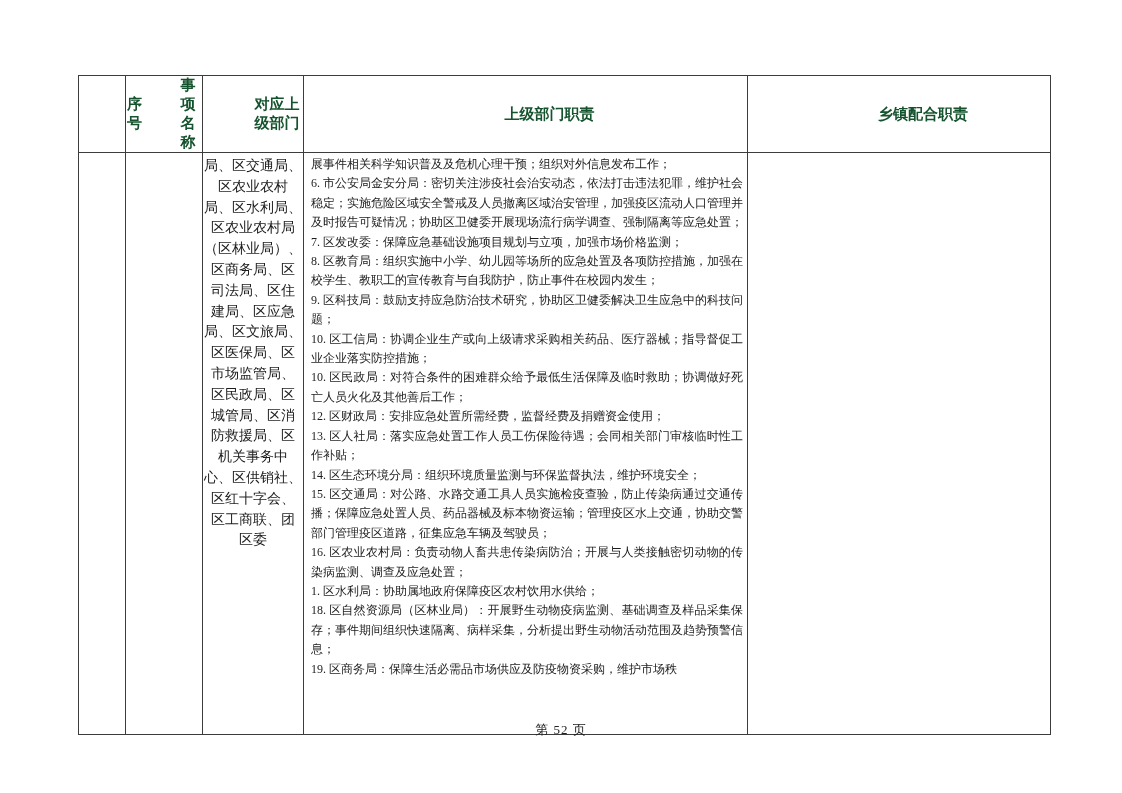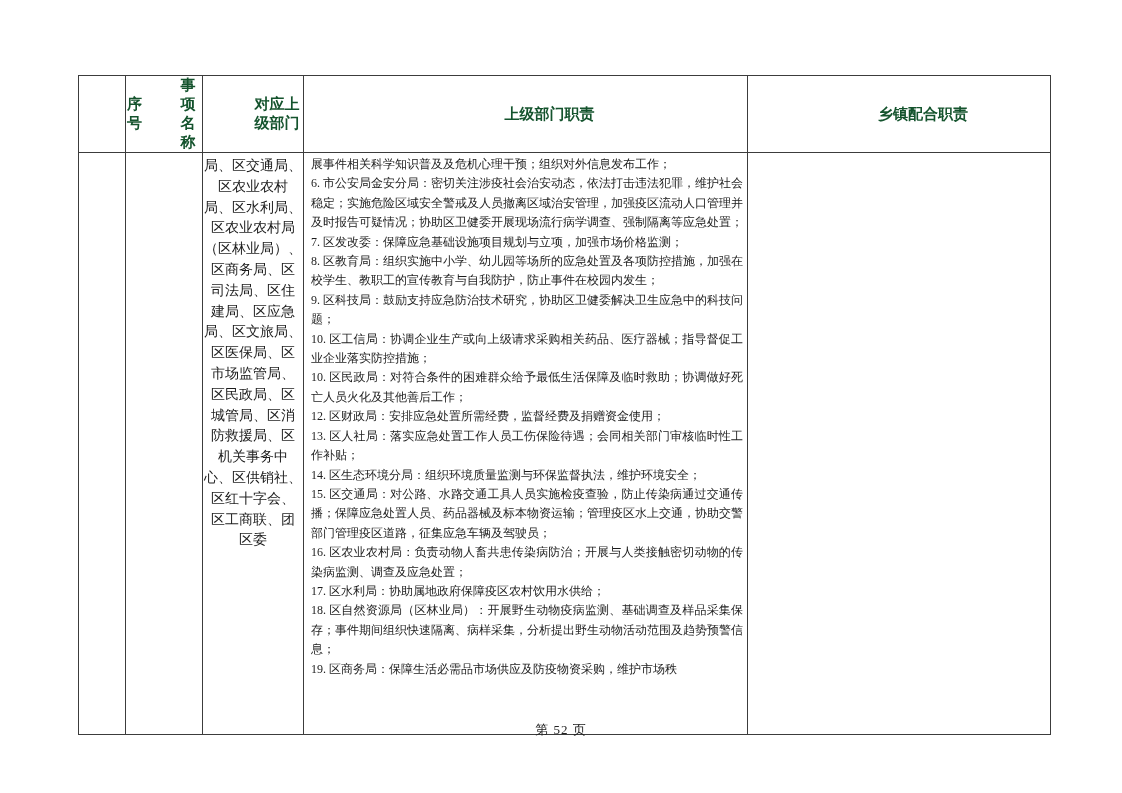--- a/index.html
+++ b/index.html
@@ -125,21 +125,21 @@
               <p class="duty-item">7. 区发改委：保障应急基础设施项目规划与立项，加强市场价格监测；</p>
               <p class="duty-item">8. 区教育局：组织实施中小学、幼儿园等场所的应急处置及各项防控措施，加强在校学生、教职工的宣传教育与自我防护，防止事件在校园内发生；</p>
               <p class="duty-item">9. 区科技局：鼓励支持应急防治技术研究，协助区卫健委解决卫生应急中的科技问题；</p>
               <p class="duty-item">10. 区工信局：协调企业生产或向上级请求采购相关药品、医疗器械；指导督促工业企业落实防控措施；</p>
               <p class="duty-item">10. 区民政局：对符合条件的困难群众给予最低生活保障及临时救助；协调做好死亡人员火化及其他善后工作；</p>
               <p class="duty-item">12. 区财政局：安排应急处置所需经费，监督经费及捐赠资金使用；</p>
               <p class="duty-item">13. 区人社局：落实应急处置工作人员工伤保险待遇；会同相关部门审核临时性工作补贴；</p>
               <p class="duty-item">14. 区生态环境分局：组织环境质量监测与环保监督执法，维护环境安全；</p>
               <p class="duty-item">15. 区交通局：对公路、水路交通工具人员实施检疫查验，防止传染病通过交通传播；保障应急处置人员、药品器械及标本物资运输；管理疫区水上交通，协助交警部门管理疫区道路，征集应急车辆及驾驶员；</p>
               <p class="duty-item">16. 区农业农村局：负责动物人畜共患传染病防治；开展与人类接触密切动物的传染病监测、调查及应急处置；</p>
-              <p class="duty-item">17. 区水利局：协助属地政府保障疫区农村饮用水供给；</p>
+              <p class="duty-item">1. 区水利局：协助属地政府保障疫区农村饮用水供给；</p>
               <p class="duty-item">18. 区自然资源局（区林业局）：开展野生动物疫病监测、基础调查及样品采集保存；事件期间组织快速隔离、病样采集，分析提出野生动物活动范围及趋势预警信息；</p>
               <p class="duty-item">19. 区商务局：保障生活必需品市场供应及防疫物资采购，维护市场秩</p>
             </div>
         </td>
         <td class="cell-township"></td>
       </tr>
     </tbody>
   </table>
 
   <div class="page-footer">第 52 页</div>

